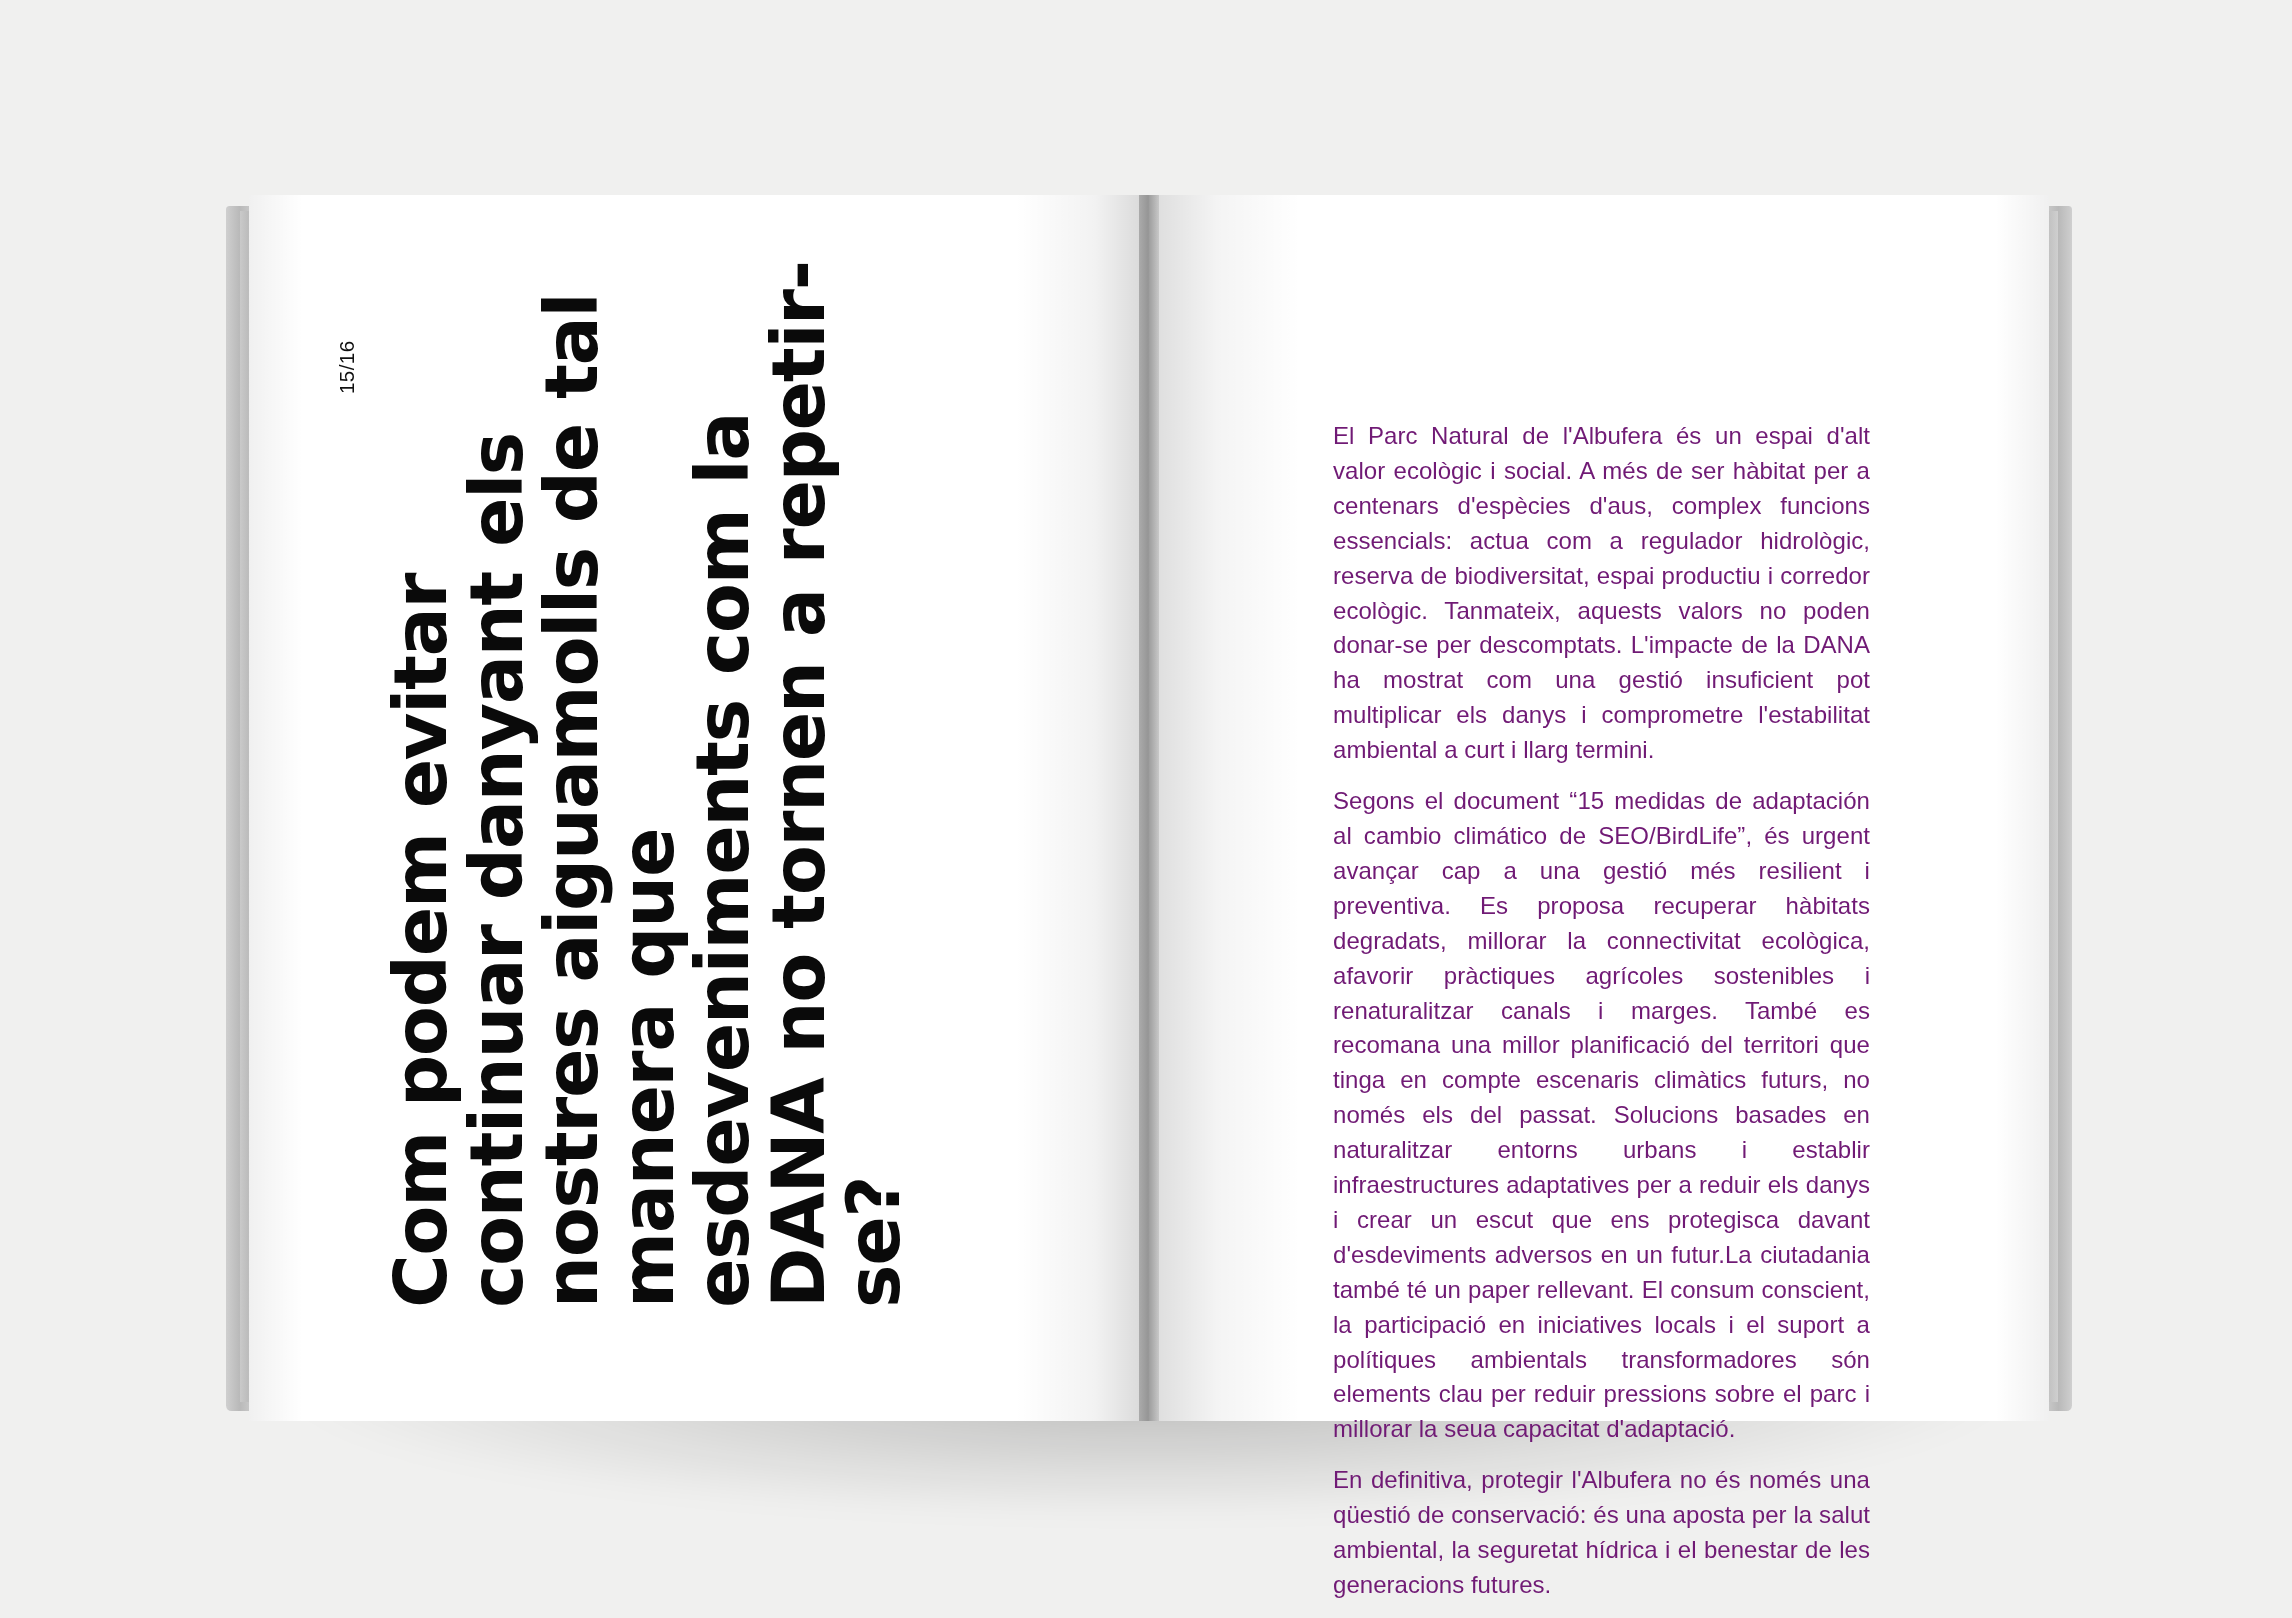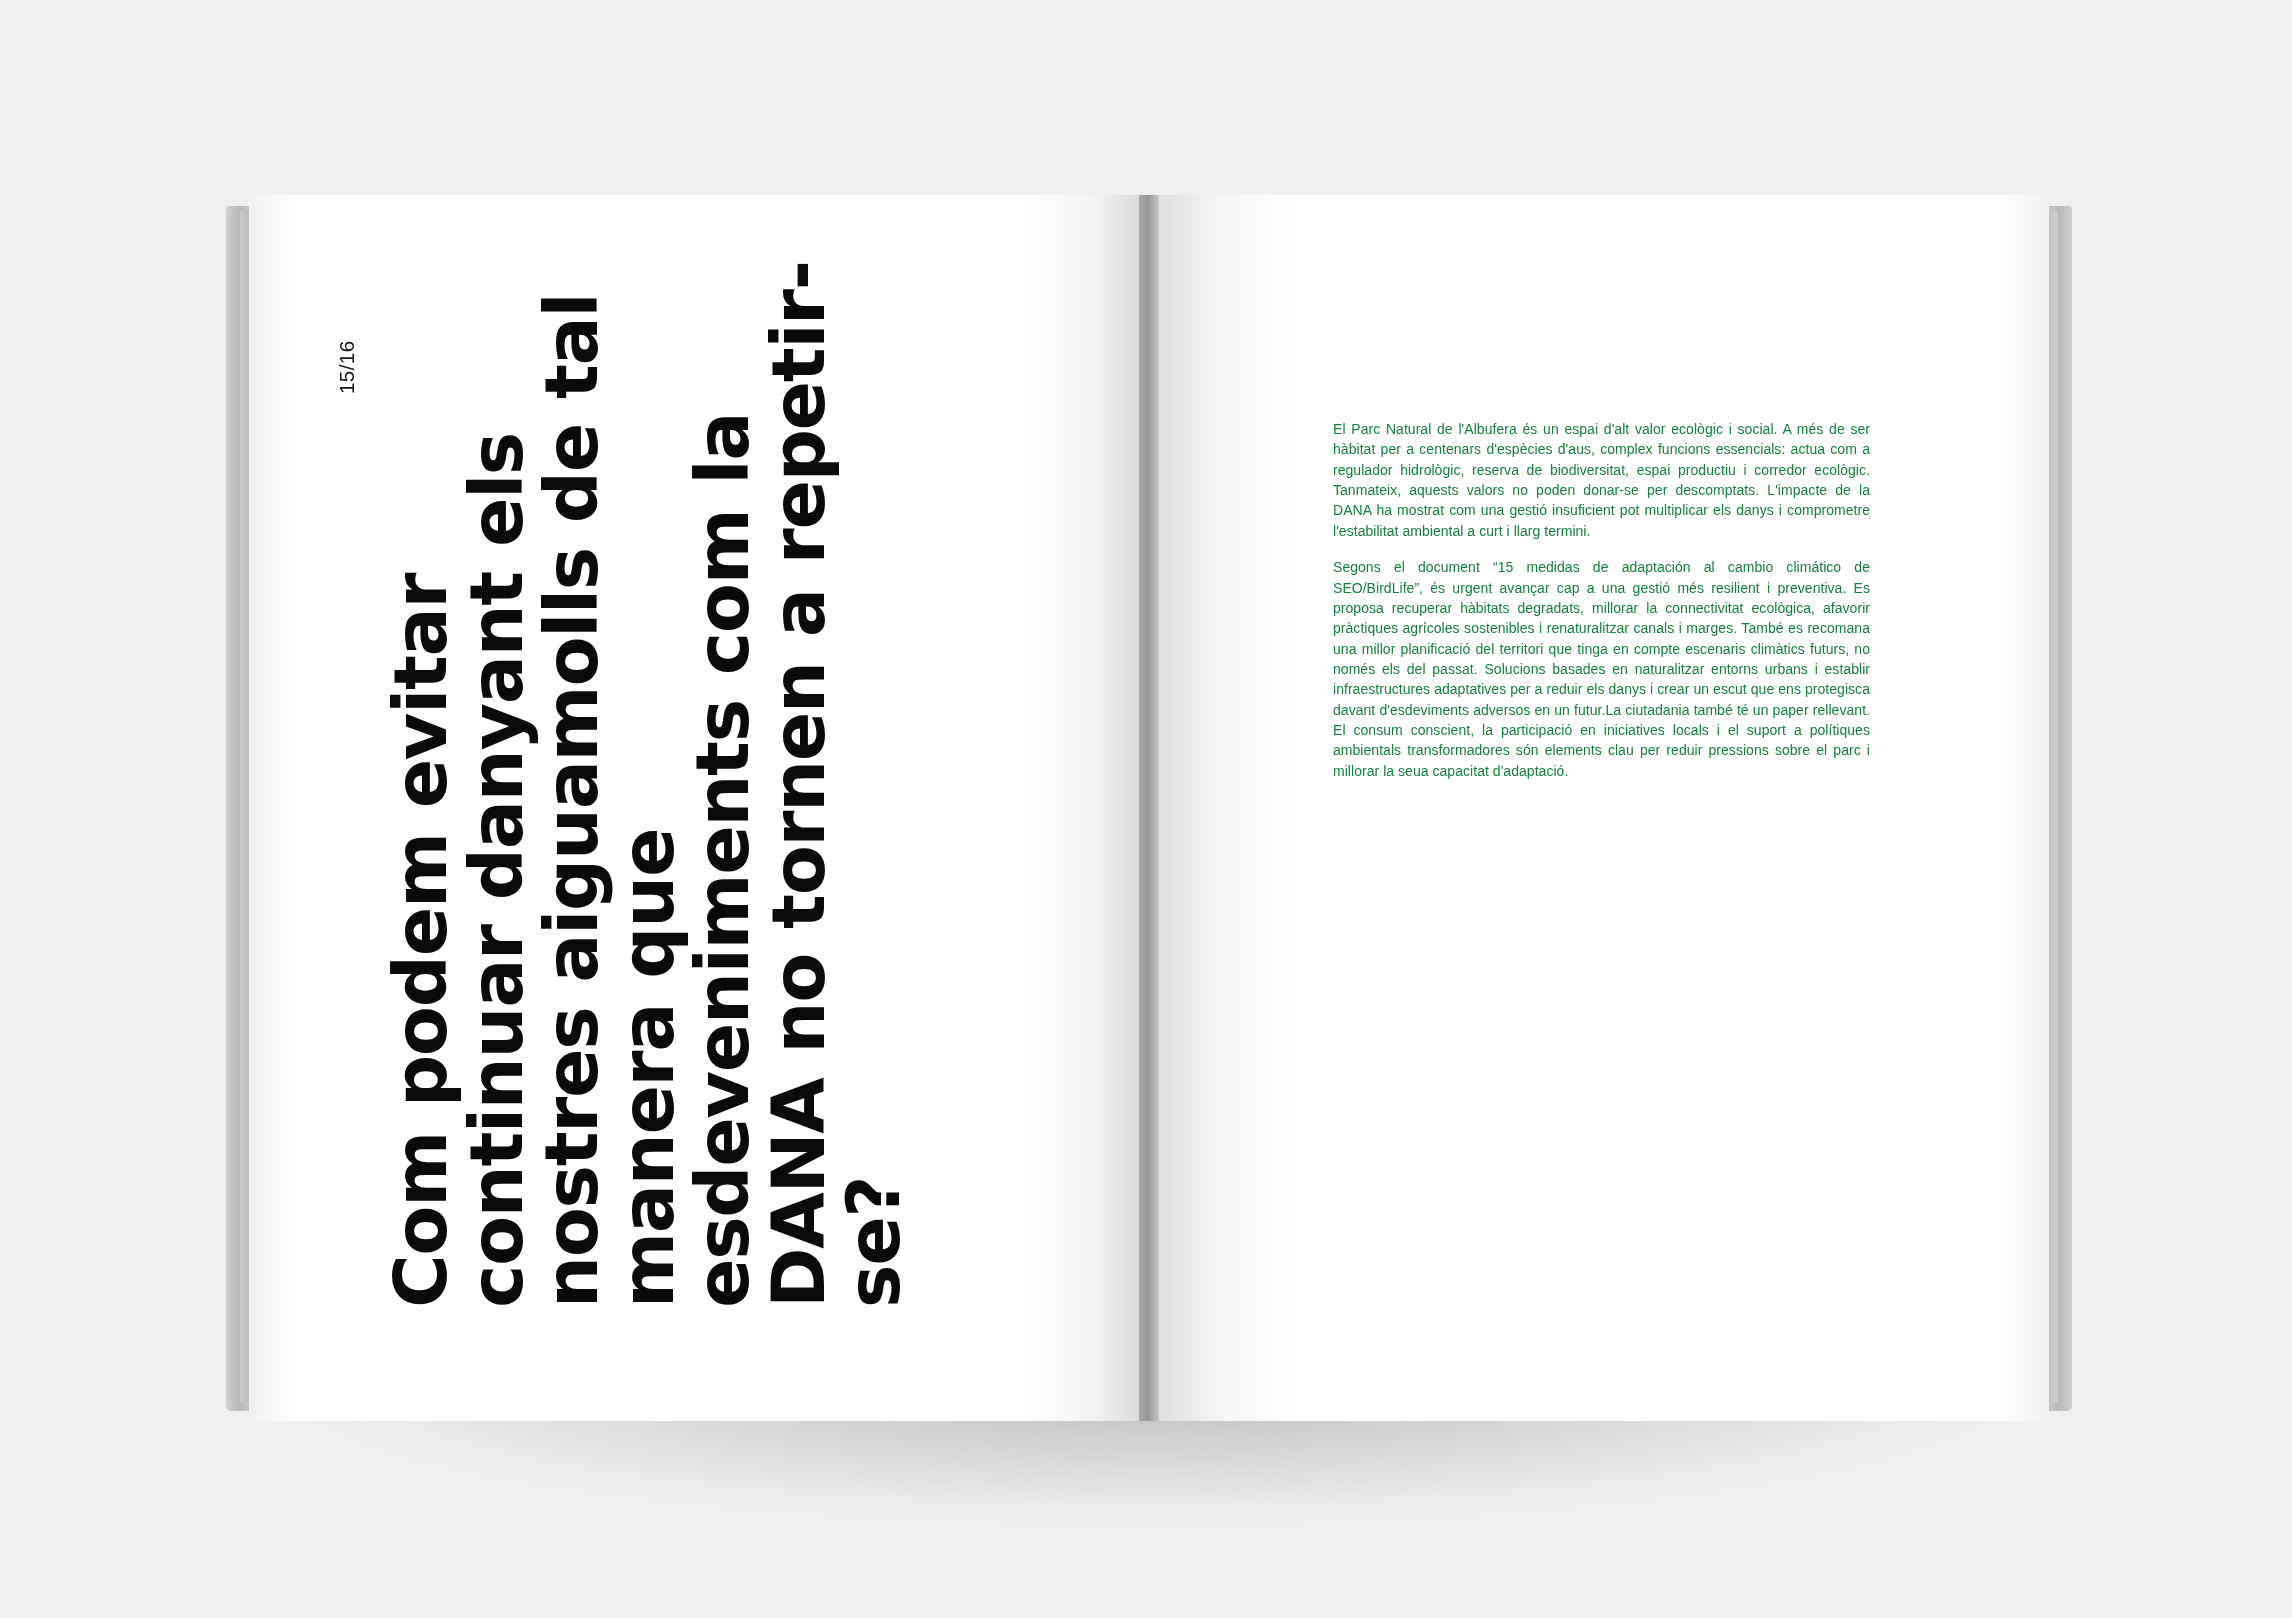--- a/index.html
+++ b/index.html
@@ -124,23 +124,23 @@
     text-align: left;
     word-spacing: 0.9px;
   }
 
   
   .body-col {
     position: absolute;
     left: 184px;
     top: 224px;
     width: 537px;
-    font-size: 14px;
+    font-size: 24px;
     line-height: 1.455;
-    color: #15803d;
+    color: #701a75;
     text-align: justify;
     letter-spacing: 0.04px;
   }
   .body-col p { margin: 0; }
   .body-col p + p { margin-top: 16px; }
 
   
   .curl-left {
     position: absolute;
     left: 18px; top: 0;
@@ -177,20 +177,21 @@
         <div class="headline">Com podem evitar continuar danyant els nostres aiguamolls de tal manera que esdeveniments com la DANA no tornen a repetir-se?</div>
       </div>
 
       <div class="gutter-left"></div>
     </div>
 
     <div class="page right">
       <div class="body-col">
         <p>El Parc Natural de l'Albufera és un espai d'alt valor ecològic i social. A més de ser hàbitat per a centenars d'espècies d'aus, complex funcions essencials: actua com a regulador hidrològic, reserva de biodiversitat, espai productiu i corredor ecològic. Tanmateix, aquests valors no poden donar-se per descomptats. L'impacte de la DANA ha mostrat com una gestió insuficient pot multiplicar els danys i comprometre l'estabilitat ambiental a curt i llarg termini.</p>
         <p>Segons el document “15 medidas de adaptación al cambio climático de SEO/BirdLife”, és urgent avançar cap a una gestió més resilient i preventiva. Es proposa recuperar hàbitats degradats, millorar la connectivitat ecològica, afavorir pràctiques agrícoles sostenibles i renaturalitzar canals i marges. També es recomana una millor planificació del territori que tinga en compte escenaris climàtics futurs, no només els del passat. Solucions basades en naturalitzar entorns urbans i establir infraestructures adaptatives per a reduir els danys i crear un escut que ens protegisca davant d'esdeviments adversos en un futur.La ciutadania també té un paper rellevant. El consum conscient, la participació en iniciatives locals i el suport a polítiques ambientals transformadores són elements clau per reduir pressions sobre el parc i millorar la seua capacitat d'adaptació.</p>
+        <p>En definitiva, protegir l'Albufera no és només una qüestió de conservació: és una aposta per la salut ambiental, la seguretat hídrica i el benestar de les generacions futures.</p>
       </div>
       <div class="gutter-right"></div>
     </div>
 
     <div class="spine"></div>
     <div class="curl-left"></div>
     <div class="curl-right"></div>
 
   </div>
 </div>

